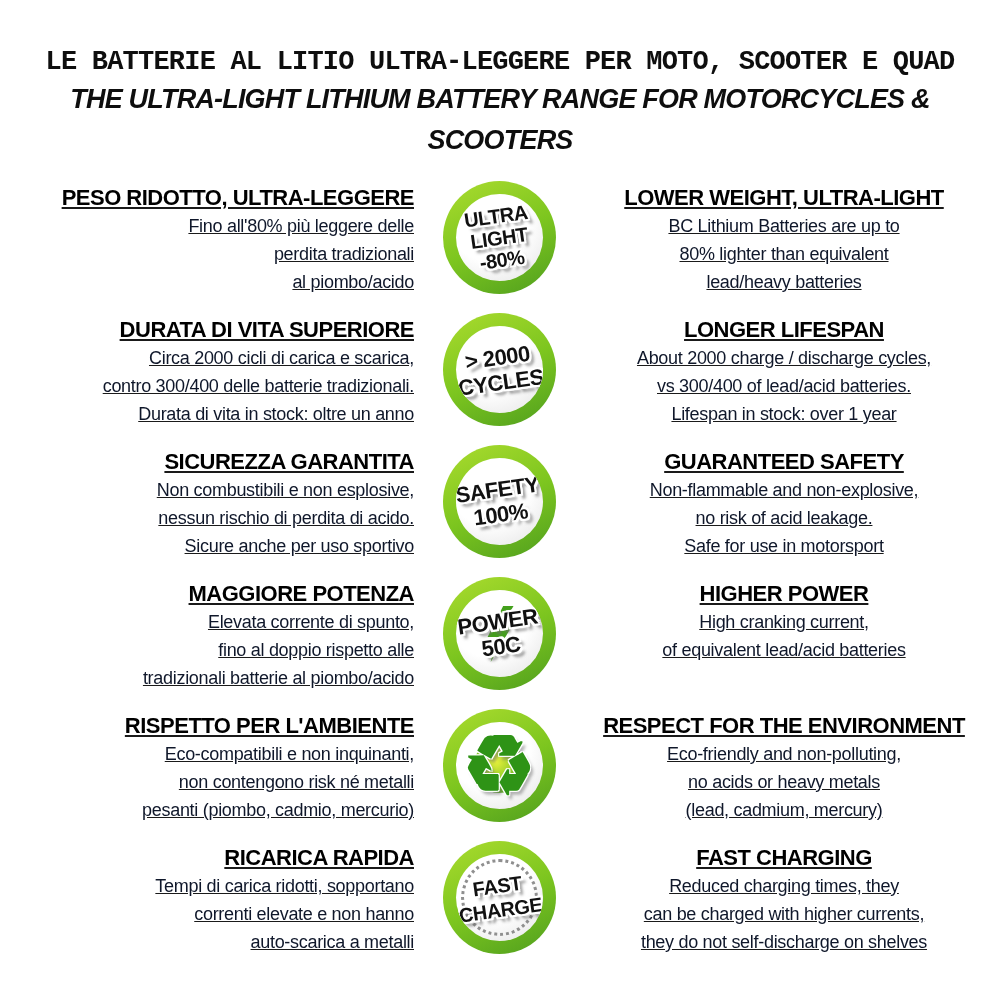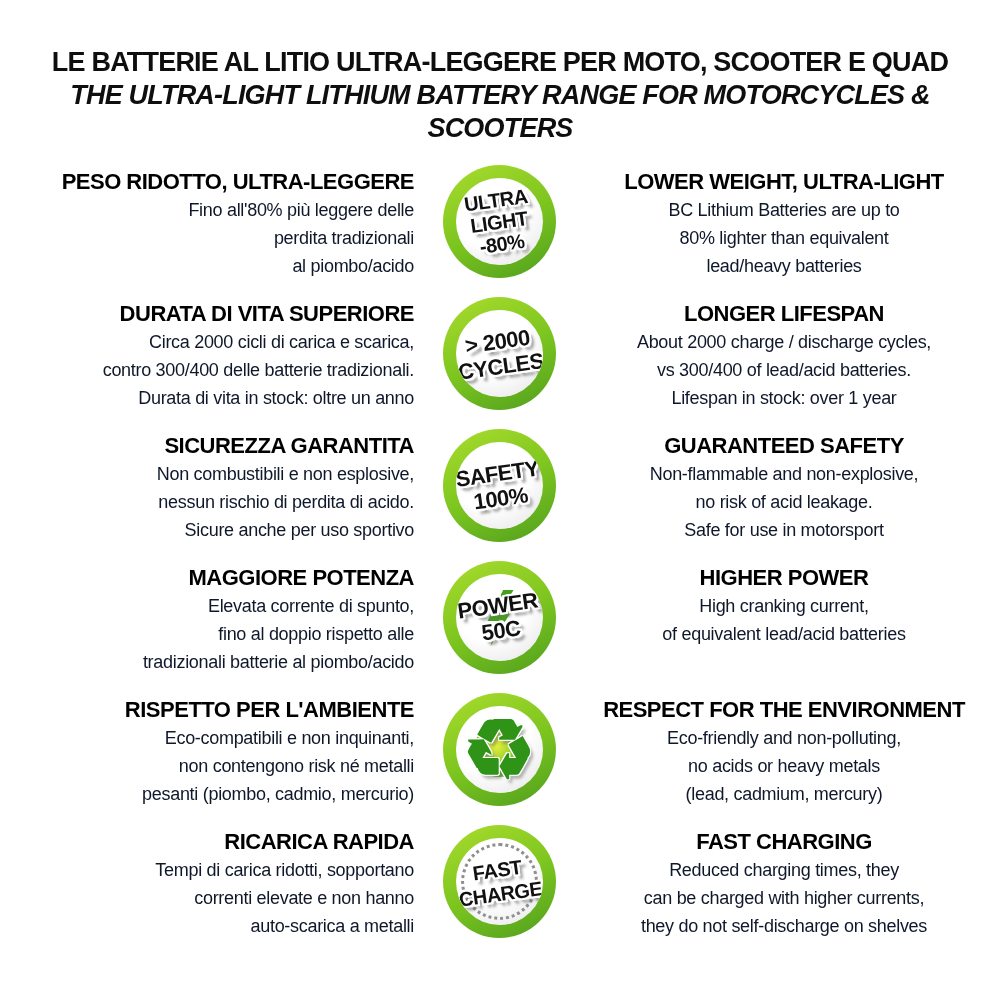--- a/index.html
+++ b/index.html
@@ -6,34 +6,34 @@
   html,body { background:#fff; }
   .page {
     width:1000px; height:1000px; background:#ffffff; overflow:hidden;
     font-family:"Liberation Sans", sans-serif; color:#1a1a1a;
     padding-top:46px;
   }
   
   .title-block { text-align:center; margin-bottom:20px; }
   .title-line1 {
     font-size:27px; font-weight:bold; letter-spacing:-0.8px;
-    color:#0e0e0e; line-height:33px;
+    color:#0e0e0e; line-height:33px;font-family:Liberation Mono, monospace;
   }
   .title-line2 {
     font-size:27px; font-weight:bold; font-style:italic;
-    letter-spacing:-0.8px; color:#0e0e0e; line-height:33px;
+    letter-spacing:-0.8px; color:#0e0e0e; line-height:41px;
   }
   
   .rows { }
   .row {
     display:grid;
     grid-template-columns:390px 170px 1fr;
     align-items:flex-start;
     margin-bottom:17px;
-    padding-left:24px; padding-right:16px;
+    padding-left:24px; padding-right:16px;text-decoration:underline;
   }
   .col-it { text-align:right; padding-top:2px; }
   .col-en { text-align:center;  padding-top:2px; }
   .feat-title {
     font-size:22px; font-weight:bold; color:#000;
     letter-spacing:-0.5px; line-height:29px;
   }
   .feat-line {
     font-size:18px; color:#0f172a; letter-spacing:-0.3px; line-height:28px;
   }

